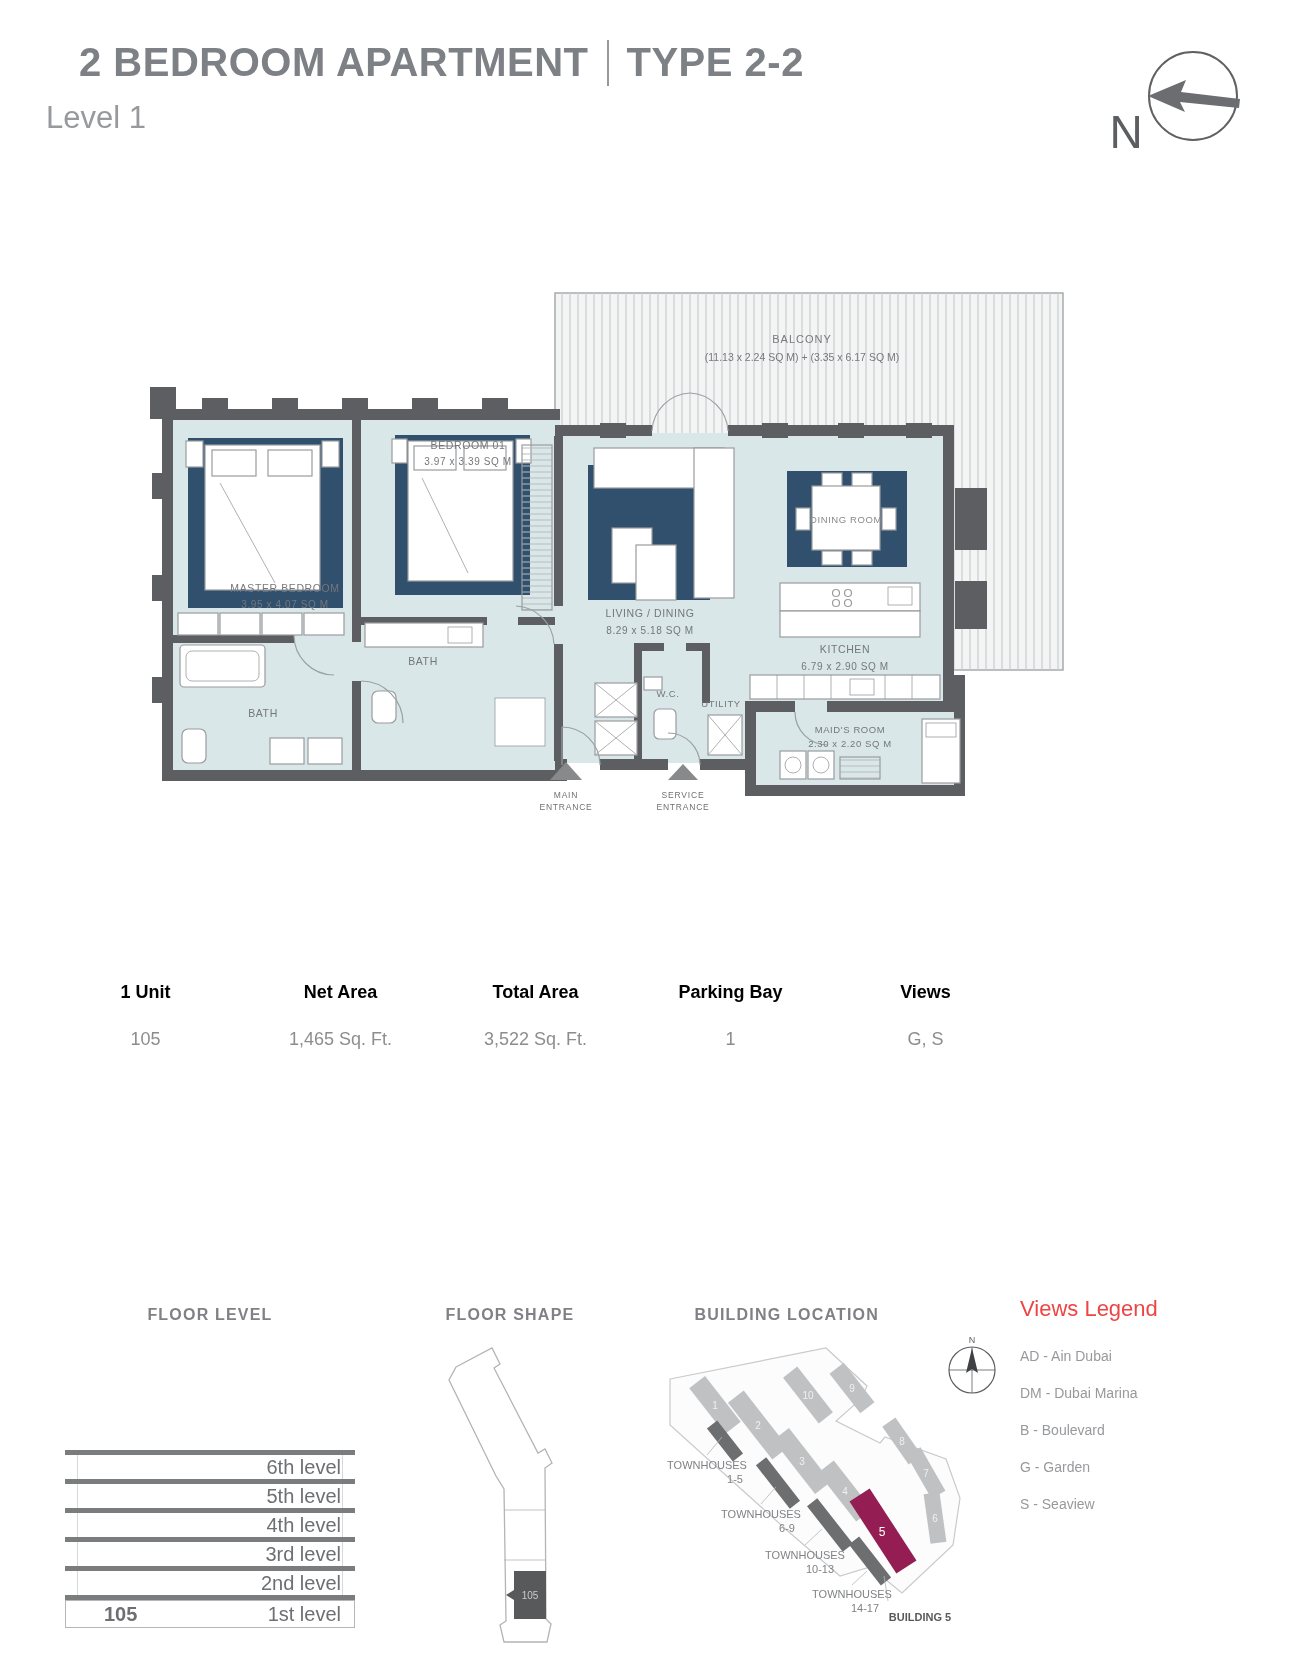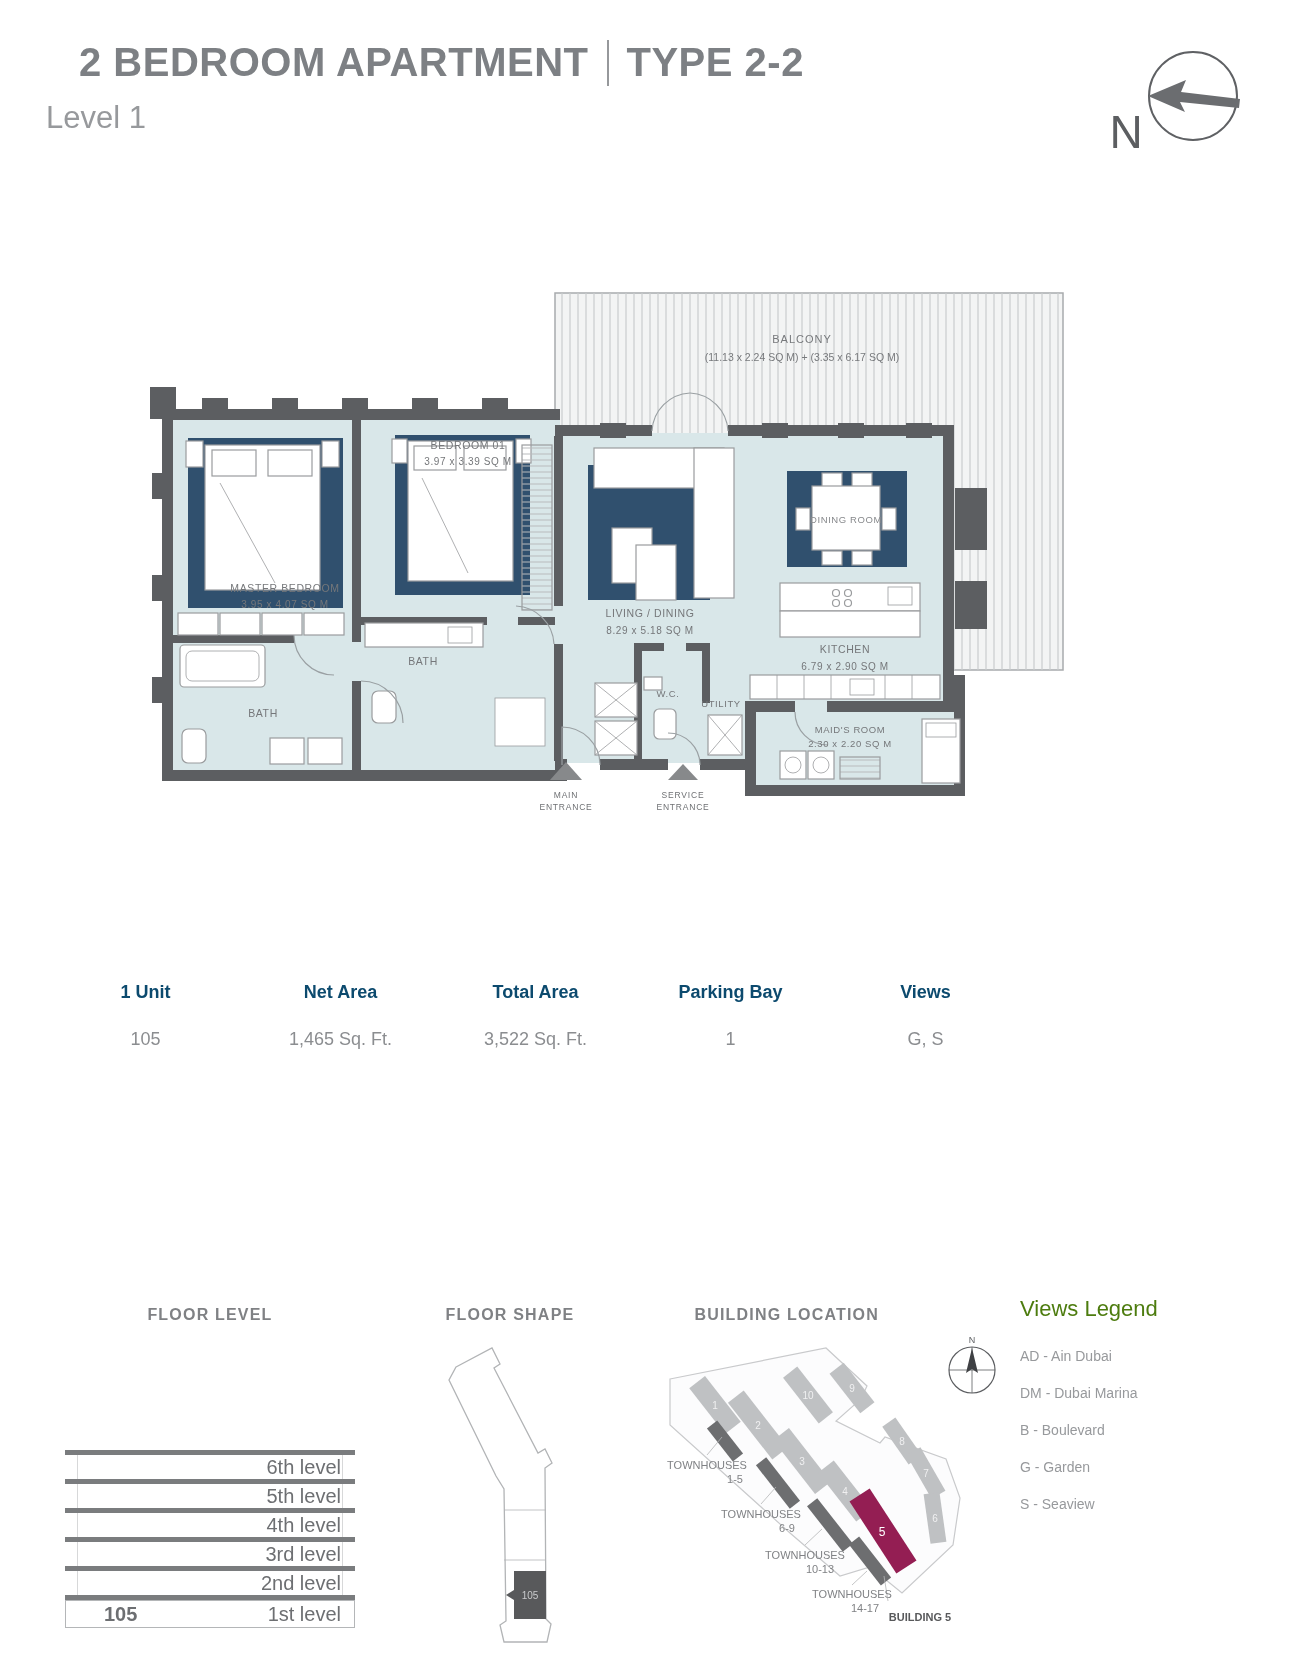--- a/index.html
+++ b/index.html
@@ -7,39 +7,39 @@
         font-family:"Liberation Sans",sans-serif;color:#808285;}
   .abs{position:absolute;}
   
   .title-row{position:absolute;left:43px;top:40px;display:flex;align-items:flex-start;margin-left:36px;}
   .title-main{font-size:40px;font-weight:bold;color:#7d8084;letter-spacing:.5px;}
   .title-sep{width:2px;height:46px;background:#96989b;margin:0 18px;}
   .subtitle{position:absolute;left:46px;top:100px;font-size:31px;color:#97999c;font-weight:normal;}
   
   .sum-table{position:absolute;left:48px;top:982px;width:1170px;display:flex;}
   .sum-col{width:195px;text-align:center;}
-  .sum-th{font-size:18px;font-weight:bold;color:#0c4a6e;}
+  .sum-th{font-size:18px;font-weight:bold;color:#000000;}
   .sum-td{font-size:18px;color:#8b8d90;margin-top:26px;}
   
   .sec-title{position:absolute;font-weight:bold;font-size:16px;color:#7f8184;letter-spacing:1.2px;text-align:center;}
   
   .fl-diagram{position:absolute;left:65px;top:1450px;width:290px;}
   .fl-inner{position:relative;}
   .fl-guides{position:absolute;left:12px;right:12px;top:4px;bottom:0;
              border-left:1px solid #d7d8d9;border-right:1px solid #d7d8d9;}
   .fl-bar{position:relative;height:5px;background:#7a7c7e;}
   .fl-label{position:relative;height:24px;line-height:24px;text-align:right;
             padding-right:14px;font-size:20px;color:#6d6f72;}
   .fl-current{position:relative;height:26px;border:1px solid #b4b6b8;display:flex;
               align-items:center;justify-content:space-between;padding:0 13px 0 38px;
               font-size:20px;color:#6d6f72;background:#fff;}
   .fl-unit{font-weight:bold;}
   
   .legend{position:absolute;left:1020px;top:1296px;}
-  .legend-title{font-size:22px;color:#4d7c0f;margin-bottom:16px;}
+  .legend-title{font-size:22px;color:#ef4444;margin-bottom:16px;}
   .legend-item{font-size:14px;color:#97999c;line-height:37px;}
   svg text{font-family:"Liberation Sans",sans-serif;}
 </style>
 </head>
 <body>
 
 <div class="page">
 
   <div class="title-row">
     <span class="title-main">2 BEDROOM APARTMENT</span>

